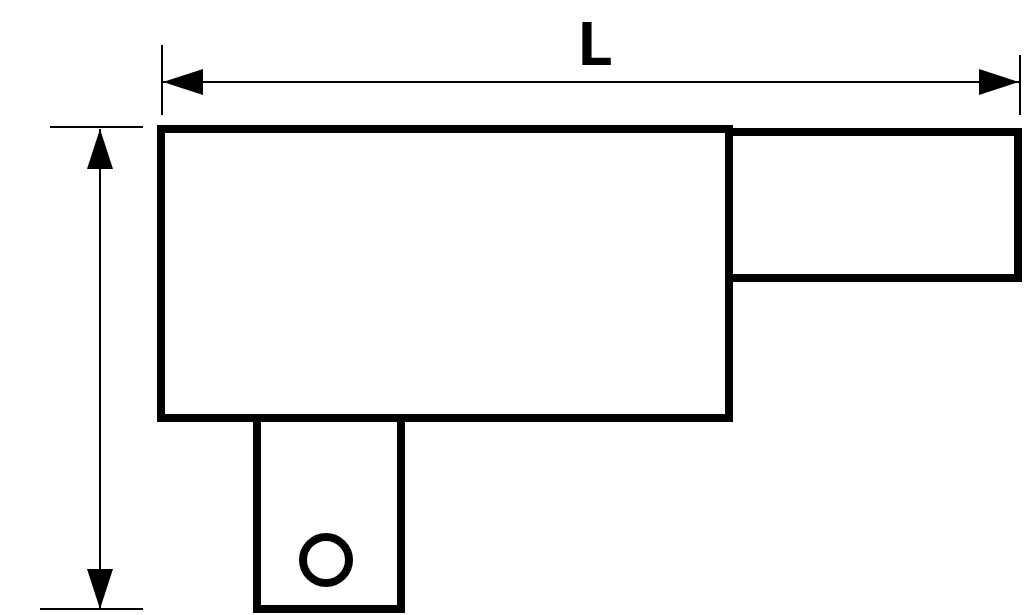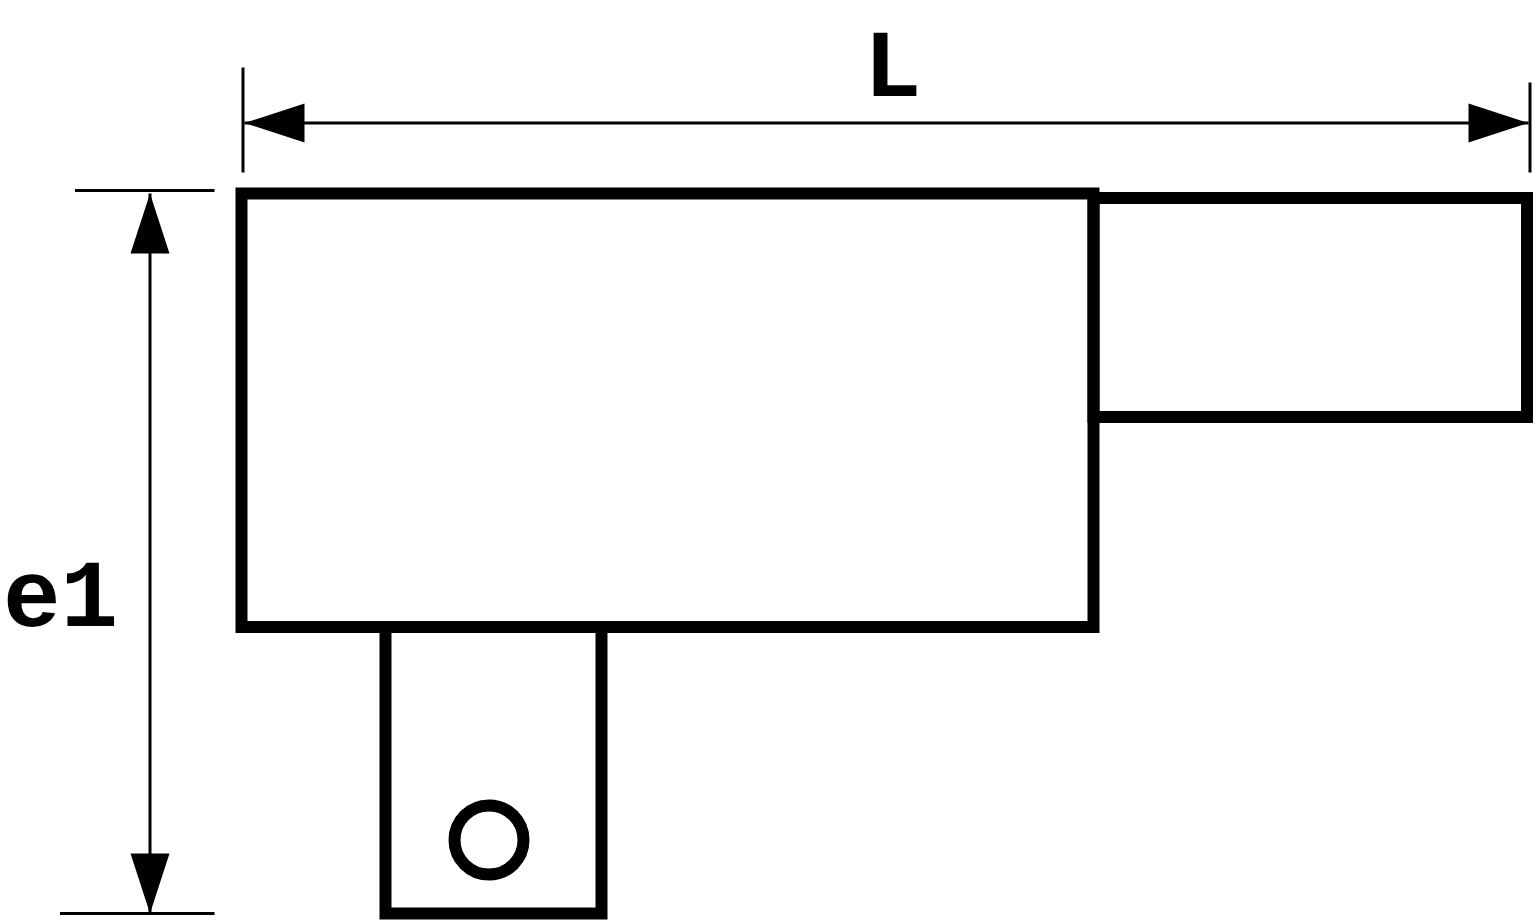--- a/index.html
+++ b/index.html
@@ -99,15 +99,14 @@
   <div class="dline l-dim-line"></div>
   <div class="arrow arrow-left"></div>
   <div class="arrow arrow-right"></div>
   <div class="dim-label label-L">L</div>
 
   <div class="dline e1-tick-top"></div>
   <div class="dline e1-tick-bottom"></div>
   <div class="dline e1-dim-line"></div>
   <div class="arrow arrow-up"></div>
   <div class="arrow arrow-down"></div>
-  <div class="dim-label label-e1">e1</div>
 
 </div>
 
 </body></html>

